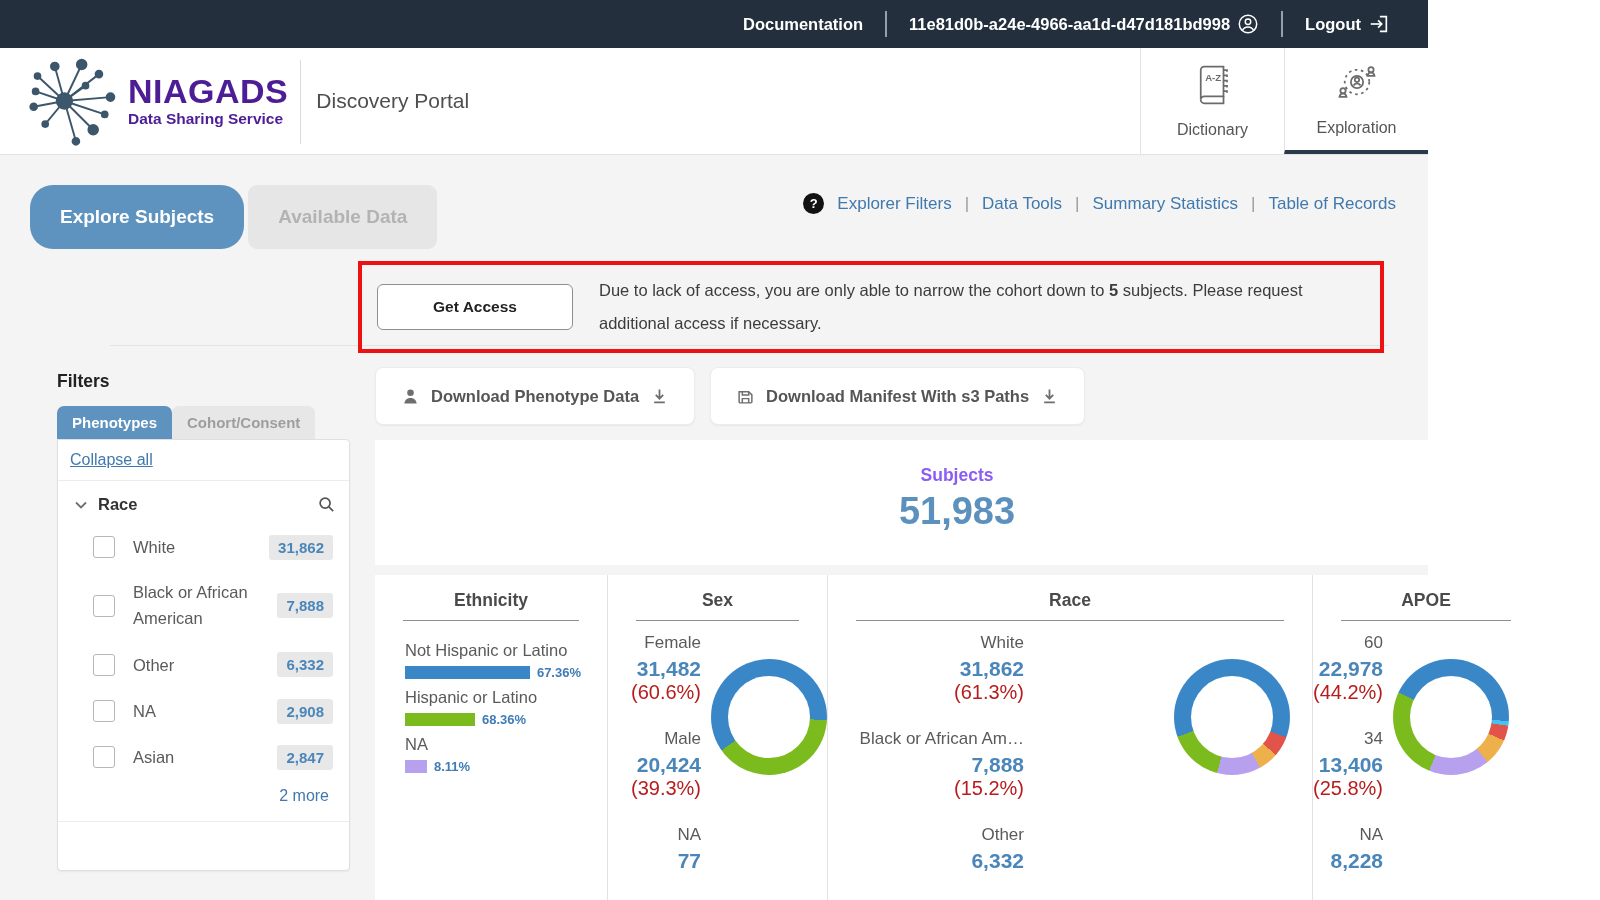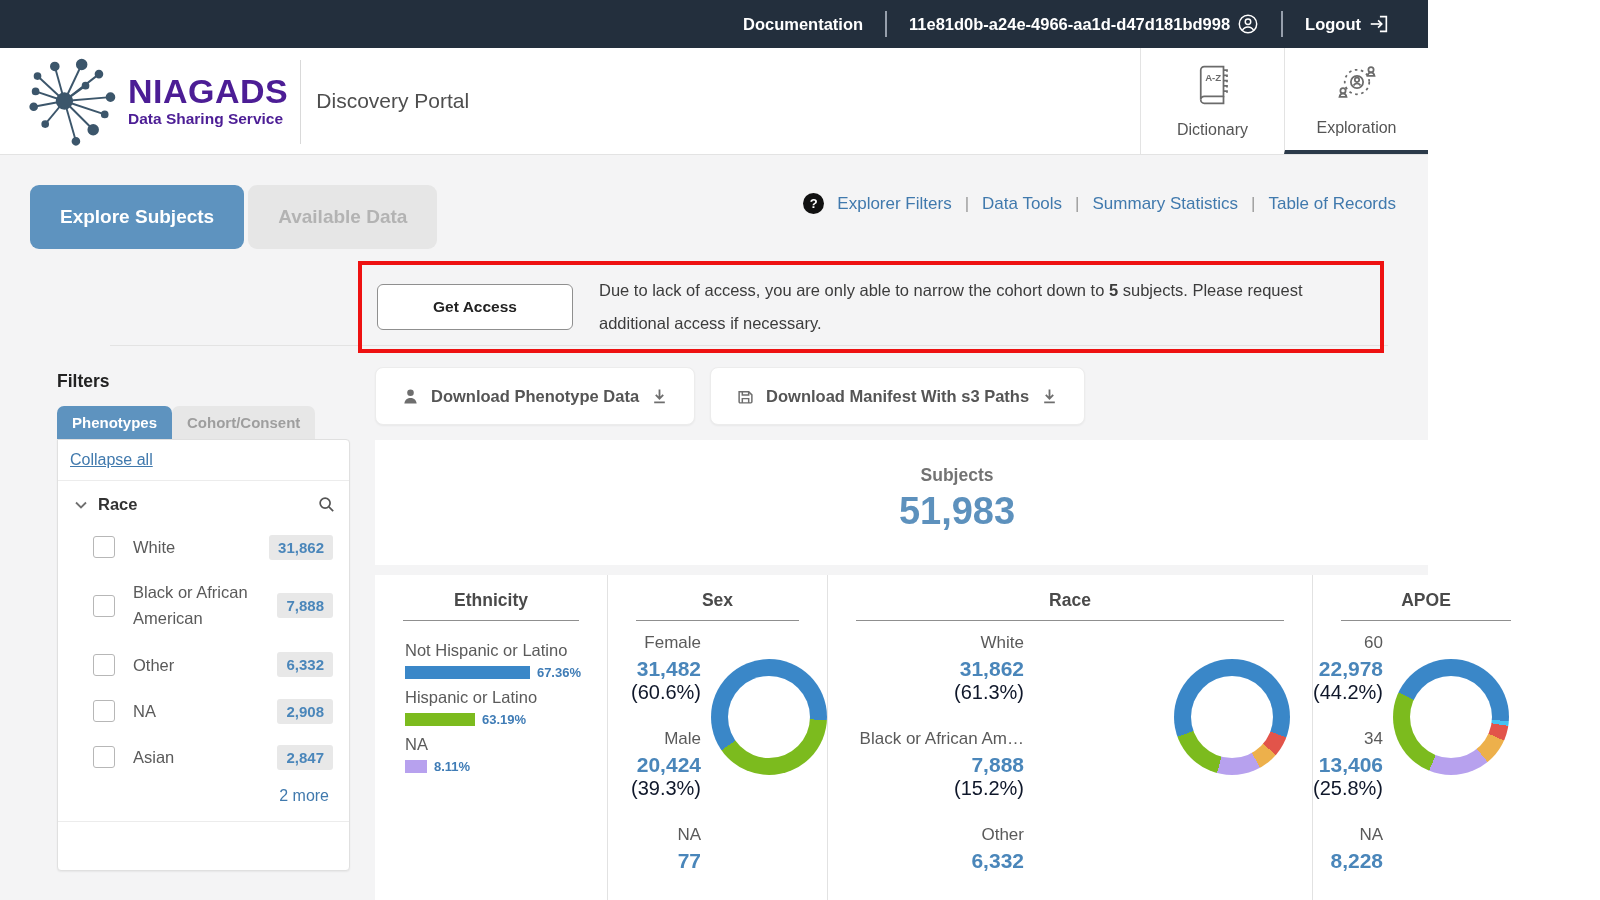--- a/index.html
+++ b/index.html
@@ -29,21 +29,21 @@
     align-items:center; justify-content:center; gap:16px; color:#555; font-size:16px;
     cursor:pointer; background:#fff; }
   .nav-cell.active { border-bottom:4px solid #2b3a4a; }
   .nav-ico { width:42px; height:42px; color:#6b6b6b; }
 
   
   .content { background:#f4f4f5; height:745px; position:relative; }
 
   .tabs-row { display:flex; align-items:center; padding:30px 32px 0 30px; }
   .tab { font-size:19px; font-weight:700; padding:21px 30px; border-radius:9px; cursor:pointer; }
-  .tab.active { background:#5e93bf; color:#fff; }
+  .tab.active { background:#5e93bf; color:#fff;border-radius:23px; }
   .tab.inactive { background:#e6e6e6; color:#b3b3b3; margin-left:4px; }
   .quick-links { margin-left:auto; display:flex; align-items:center; gap:13px;
     font-size:17px; align-self:flex-start; padding-top:8px; }
   .q-badge { width:21px; height:21px; border-radius:50%; background:#111; color:#fff;
     font-size:13px; font-weight:700; display:flex; align-items:center; justify-content:center; }
   .quick-links a { color:#4079ad; text-decoration:none; cursor:pointer; }
   .ql-sep { color:#9a9a9a; }
 
   .alert-row { position:relative; height:92px; margin:12px 30px 0 30px; }
   .alert-divider { position:absolute; left:80px; right:10px; bottom:7px; height:1px; background:#e3e3e3; }
@@ -82,42 +82,42 @@
   
   .maincol { flex:1; margin:0 32px 0 25px; }
   .dl-row { display:flex; gap:15px; }
   .dl-btn { background:#fff; border:1px solid #ececec; border-radius:8px; height:58px;
     display:flex; align-items:center; gap:12px; padding:0 26px; font-size:16.5px; font-weight:700;
     color:#555; cursor:pointer; box-shadow:0 1px 2px rgba(0,0,0,.05); font-family:inherit; }
   .dl-ico { width:17px; height:17px; color:#6e6e6e; }
 
   .subjects-card { background:#fff; margin-top:15px; height:125px; text-align:center;
     padding-top:25px; }
-  .subjects-label { font-size:17.5px; font-weight:700; color:#737373; }
+  .subjects-label { font-size:17.5px; font-weight:700; color:#8b5cf6; }
   .subjects-value { font-size:38px; font-weight:700; color:#5d91bd; margin-top:4px; }
 
   .charts-card { background:#fff; margin-top:10px; height:330px; display:flex; }
   .chart-col { padding-top:15px; }
   .chart-col + .chart-col { border-left:1px solid #e2e2e2; }
   .col-eth { width:232px; } .col-sex { width:220px; } .col-race { width:485px; } .col-apoe { flex:1; }
   .chart-title { text-align:center; font-size:17.5px; font-weight:700; color:#4a4a4a; }
   .chart-hr { border:none; border-top:1px solid #8f8f8f; margin:9px 28px 0 28px; }
 
   .eth-body { padding:12px 26px 0 30px; }
   .eth-label { font-size:16.5px; color:#5a5a5a; margin-top:8px; }
   .bar-row { display:flex; align-items:center; gap:7px; margin:5px 0 8px 0; }
   .bar { height:13px; }
   .bar-pct { font-size:13px; font-weight:700; color:#3f7cb6; }
 
   .pie-body { display:flex; padding-top:12px; }
   .pie-stats { flex:1; text-align:right; padding-right:10px; }
   .stat { margin-bottom:25px; }
   .stat-label { font-size:17px; color:#5a5a5a; margin-bottom:4px; }
   .stat-count { font-size:21px; font-weight:700; color:#4a86ba; line-height:1.15; }
-  .stat-pct { font-size:20px; color:#0f172a; line-height:1.15; }
+  .stat-pct { font-size:20px; color:#b91c1c; line-height:1.15; }
   .donut { width:116px; height:116px; border-radius:50%; position:relative; flex:none;
     margin-top:26px; }
   .donut .hole { position:absolute; left:17px; top:17px; width:82px; height:82px;
     border-radius:50%; background:#fff; }
   .col-sex .donut { margin-right:0px; }
   .col-race .pie-stats { padding-right:0; }
   .col-race .donut { margin-right:12px; margin-left:150px; }
   .col-apoe .donut { margin-right:30px; }
   .col-race .pie-stats .stat-label.ellip { white-space:nowrap; overflow:hidden; }
 </style>
@@ -327,21 +327,21 @@
             <hr class="chart-hr">
             <div class="eth-body">
               <div class="eth-label">Not Hispanic or Latino</div>
               <div class="bar-row">
                 <div class="bar" style="width: 133px; background: rgb(58, 135, 200);"></div>
                 <span class="bar-pct">67.36%</span>
               </div>
               <div class="eth-label">Hispanic or Latino</div>
               <div class="bar-row">
                 <div class="bar" style="width: 70px; background: rgb(124, 187, 30);"></div>
-                <span class="bar-pct">63.19%</span>
+                <span class="bar-pct">68.36%</span>
               </div>
               <div class="eth-label">NA</div>
               <div class="bar-row">
                 <div class="bar" style="width: 22px; background: rgb(183, 161, 238);"></div>
                 <span class="bar-pct">8.11%</span>
               </div>
             </div>
           </div>
 
           <div class="chart-col col-sex">

